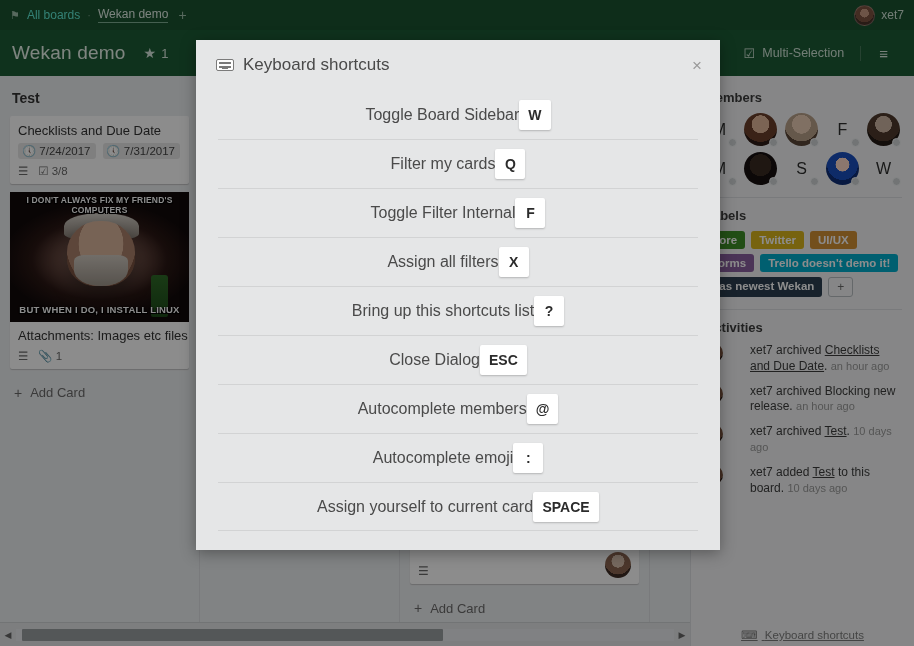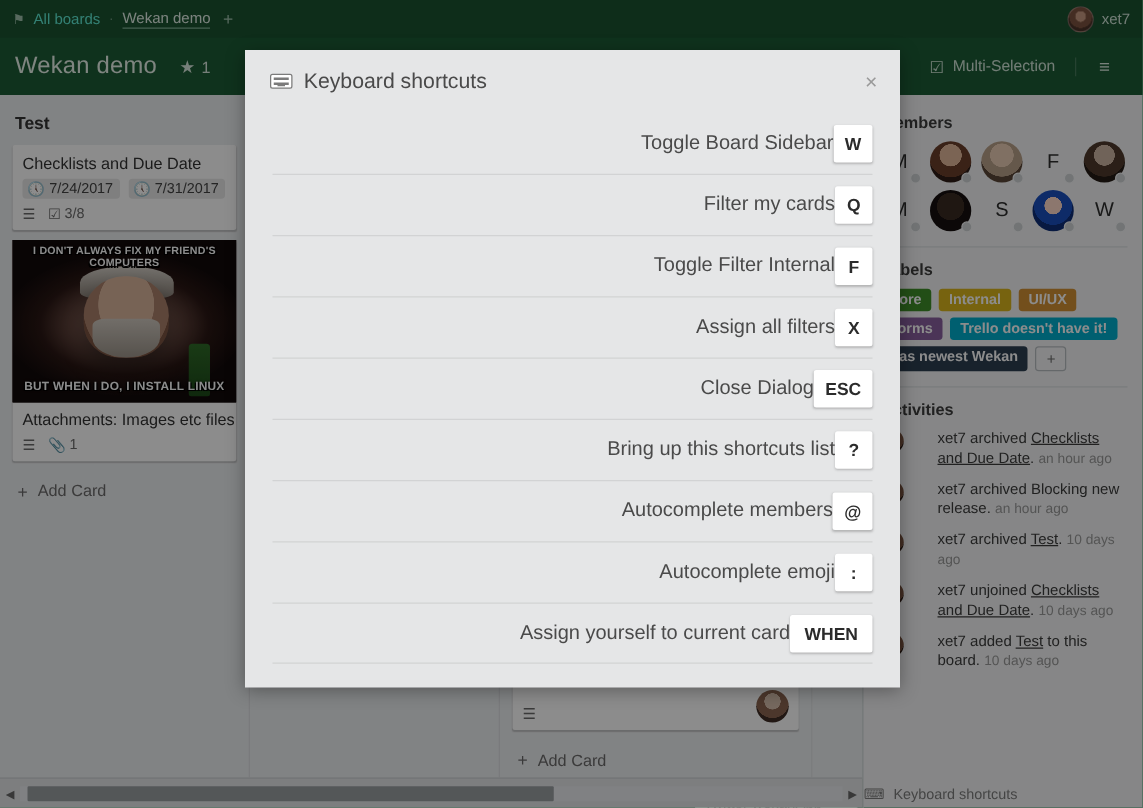--- a/index.html
+++ b/index.html
@@ -193,21 +193,21 @@
   .activity { display: flex; gap: 7px; margin-bottom: 9px; }
   .activity-avatar {
     width: 20px; height: 20px; border-radius: 50%; flex: 0 0 20px;
     background: radial-gradient(circle at 50% 35%, #d8b89e 0 32%, #7a5540 33% 64%, #33211a 65% 100%);
   }
   .activity-text { font-size: 12px; color: #3c3c3c; line-height: 1.32; margin-left: 20px; }
   .activity-text u { text-decoration: underline; }
   .activity-time { color: #9a9a9a; font-size: 11px; }
   .sb-footer {
     position: absolute; left: 0; right: 0; bottom: 4px;
-    font-size: 11.5px; color: #7d7d7d;
+    text-align: center; font-size: 11.5px; color: #7d7d7d; text-decoration: underline;
   }
   .sb-footer .kb { margin-right: 4px; }
 
   
   .float-note {
     position: absolute; left: 556px; top: 552px;
     width: 130px; background: #fff; border-radius: 2px;
     box-shadow: 0 1px 2px rgba(0,0,0,.2);
     padding: 6px 7px; font-size: 12px; color: #333; line-height: 1.35;
     overflow: hidden; height: 60px;
@@ -248,21 +248,21 @@
   }
   .kb-icon::after {
     content: ""; position: absolute; left: 5px; bottom: 1.5px; right: 5px; height: 2px;
     background: #7b7b7b;
   }
   .modal-close {
     margin-left: auto; font-size: 17px; color: #9a9a9a; line-height: 1;
   }
   .modal-body { flex: 1; padding: 0 22px; overflow: hidden; }
   .shortcut-row {
-    display: flex; align-items: center; justify-content: flex-end;
+    display: flex; align-items: center; justify-content: center;
     height: 49px; border-top: 1px solid #d2d3d4;
   }
   .shortcut-row:first-child { border-top: none; }
   .shortcut-row:last-child { border-bottom: 1px solid #d2d3d4; }
   .shortcut-label { font-size: 16px; color: #4a4a4a; }
   .key-badge {
     background: #fff; border-radius: 2px;
     box-shadow: 0 1px 2px rgba(0,0,0,.22);
     min-width: 30px; height: 30px;
     display: inline-flex; align-items: center; justify-content: center;
@@ -425,24 +425,24 @@
             <span>W</span>
             <span class="dot"></span>
           </span>
       </div>
 
       <div class="sb-divider"></div>
 
       <div class="sb-heading">Labels</div>
       <div class="sb-labels">
         <span class="label-chip" style="background:#3f8f29">Core</span>
-        <span class="label-chip" style="background:#d9b51c">Internal</span>
+        <span class="label-chip" style="background:#d9b51c">Twitter</span>
         <span class="label-chip" style="background:#d29034">UI/UX</span>
         <span class="label-chip" style="background:#89609e">Forms</span>
-        <span class="label-chip" style="background:#00aecc">Trello doesn't have it!</span>
+        <span class="label-chip" style="background:#00aecc">Trello doesn't demo it!</span>
         <span class="label-chip" style="background:#2c3e50">Has newest Wekan</span>
         <span class="label-add">+</span>
       </div>
 
       <div class="sb-divider"></div>
 
       <div class="sb-heading">Activities</div>
       <div class="sb-activities">
         <div class="activity">
           <span class="activity-avatar"></span>
@@ -468,29 +468,20 @@
             <span>xet7</span>
             <span>archived</span>
             <u>Test</u><span>.</span>
             <span class="activity-time">10 days ago</span>
           </span>
         </div>
         <div class="activity">
           <span class="activity-avatar"></span>
           <span class="activity-text">
             <span>xet7</span>
-            <span>unjoined</span>
-            <u>Checklists and Due Date</u><span>.</span>
-            <span class="activity-time">10 days ago</span>
-          </span>
-        </div>
-        <div class="activity">
-          <span class="activity-avatar"></span>
-          <span class="activity-text">
-            <span>xet7</span>
             <span>added</span>
             <u>Test</u><span> to this board.</span>
             <span class="activity-time">10 days ago</span>
           </span>
         </div>
       </div>
 
       <div class="sb-footer">
         <span class="kb">⌨</span>
         <span>Keyboard shortcuts</span>
@@ -519,35 +510,35 @@
       </div>
       <div class="shortcut-row">
         <span class="shortcut-label">Toggle Filter Internal</span>
         <span class="key-badge">F</span>
       </div>
       <div class="shortcut-row">
         <span class="shortcut-label">Assign all filters</span>
         <span class="key-badge">X</span>
       </div>
       <div class="shortcut-row">
+        <span class="shortcut-label">Bring up this shortcuts list</span>
+        <span class="key-badge">?</span>
+      </div>
+      <div class="shortcut-row">
         <span class="shortcut-label">Close Dialog</span>
         <span class="key-badge esc">ESC</span>
       </div>
       <div class="shortcut-row">
-        <span class="shortcut-label">Bring up this shortcuts list</span>
-        <span class="key-badge">?</span>
-      </div>
-      <div class="shortcut-row">
         <span class="shortcut-label">Autocomplete members</span>
         <span class="key-badge">@</span>
       </div>
       <div class="shortcut-row">
         <span class="shortcut-label">Autocomplete emoji</span>
         <span class="key-badge">:</span>
       </div>
       <div class="shortcut-row">
         <span class="shortcut-label">Assign yourself to current card</span>
-        <span class="key-badge space">WHEN</span>
+        <span class="key-badge space">SPACE</span>
       </div>
     </div>
   </div>
 
 </div>
 
 </body></html>

